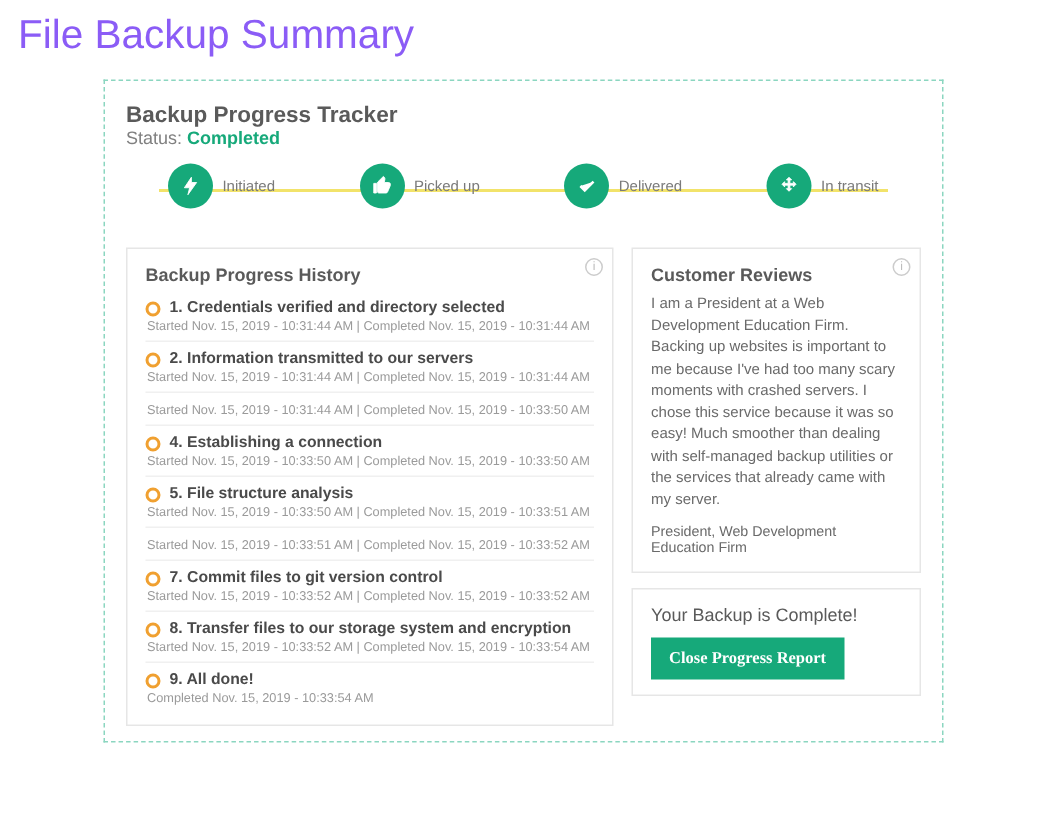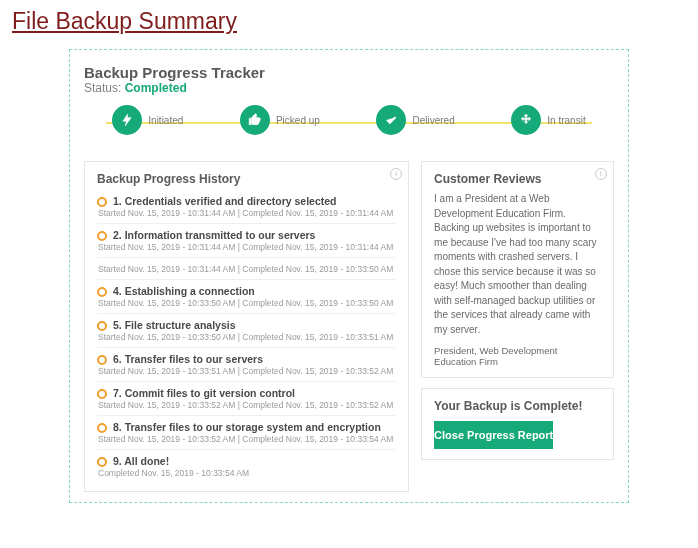--- a/index.html
+++ b/index.html
@@ -1,18 +1,18 @@
 <!DOCTYPE html>
 <html><head>
 <meta charset="utf-8">
 <style>
   * { box-sizing: border-box; margin: 0; padding: 0; }
   body { font-family: "Segoe UI", Arial, sans-serif; background: #fff; color: #474747; width: 698px; }
   .page { padding: 8px 12px 0 12px; }
-  h1.page-title { font-size: 23px; font-weight: 400; color: #7f1d1d; margin: 0 0 14px 0; text-decoration: underline; }
+  h1.page-title { font-size: 27px; font-weight: 400; color: #8b5cf6; margin: 0 0 14px 0; }
   .card {
     border: 1px dashed #8bd6c0;
     margin: 0 auto 18px auto;
     width: 560px;
     background: #fff;
     padding: 14px 14px 10px 14px;
   }
   .card-head { display: flex; justify-content: space-between; align-items: baseline; margin-bottom: 10px; flex-direction: column; }
   .card-title { font-size: 15px; font-weight: 700; color: #5a5a5a; }
   .status-wrap { font-size: 12px; color: #808080; }
@@ -30,22 +30,22 @@
   .col-left { flex: 1.55; }
   .col-right { flex: 1; display: flex; flex-direction: column; gap: 10px; }
   .panel-title { font-size: 12px; font-weight: 700; color: #5a5a5a; margin-bottom: 6px; }
   .history-item { padding: 3px 0; }
   .hi-row { display: flex; align-items: flex-start; gap: 6px; }
   .hi-bullet { width: 10px; height: 10px; border: 2px solid #f0a030; border-radius: 50%; margin-top: 2px; flex-shrink: 0; }
   .hi-title { font-size: 10.5px; font-weight: 700; color: #4a4a4a; }
   .hi-times { font-size: 8.5px; color: #9a9a9a; margin-left: 1px; margin-top: 1px; }
   .review-body { font-size: 10px; color: #6a6a6a; line-height: 1.45; }
   .review-sig { font-size: 9.5px; color: #6a6a6a; margin-top: 8px; }
-  .complete-title { font-size: 12px; font-weight: 700; color: #5a5a5a; margin-bottom: 8px; }
-  .btn-green { background: #16a97a; color: #fff; border: none; padding: 8px 0; font-size: 11px; font-weight: 600; cursor: pointer; display: inline-block; }
+  .complete-title { font-size: 12px; font-weight: 400; color: #5a5a5a; margin-bottom: 8px; }
+  .btn-green { background: #16a97a; color: #fff; border: none; padding: 8px 12px; font-size: 11px; font-weight: 600; cursor: pointer; display: inline-block; font-family: Liberation Serif, serif; }
   .divider { height:1px; background:#f0f0f0; margin:2px 0;}
 </style>
 </head>
 <body>
 
 <div class="page">
   <h1 class="page-title">File Backup Summary</h1>
 
   <div class="card">
     <div class="card-head">
@@ -129,24 +129,20 @@
             <div class="divider"></div>
             <div class="history-item">
               <div class="hi-row">
                 <div class="hi-bullet"></div>
                 <div class="hi-title">5. File structure analysis</div>
               </div>
               <div class="hi-times">Started Nov. 15, 2019 - 10:33:50 AM  |  Completed Nov. 15, 2019 - 10:33:51 AM</div>
             </div>
             <div class="divider"></div>
             <div class="history-item">
-              <div class="hi-row">
-                <div class="hi-bullet"></div>
-                <div class="hi-title">6. Transfer files to our servers</div>
-              </div>
               <div class="hi-times">Started Nov. 15, 2019 - 10:33:51 AM  |  Completed Nov. 15, 2019 - 10:33:52 AM</div>
             </div>
             <div class="divider"></div>
             <div class="history-item">
               <div class="hi-row">
                 <div class="hi-bullet"></div>
                 <div class="hi-title">7. Commit files to git version control</div>
               </div>
               <div class="hi-times">Started Nov. 15, 2019 - 10:33:52 AM  |  Completed Nov. 15, 2019 - 10:33:52 AM</div>
             </div>

